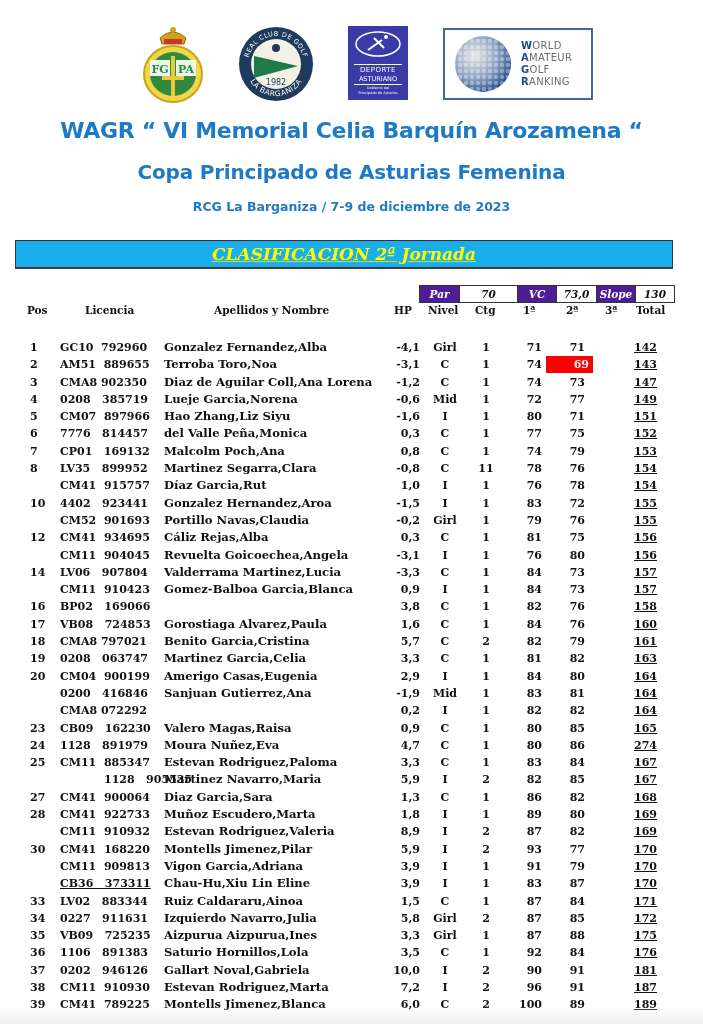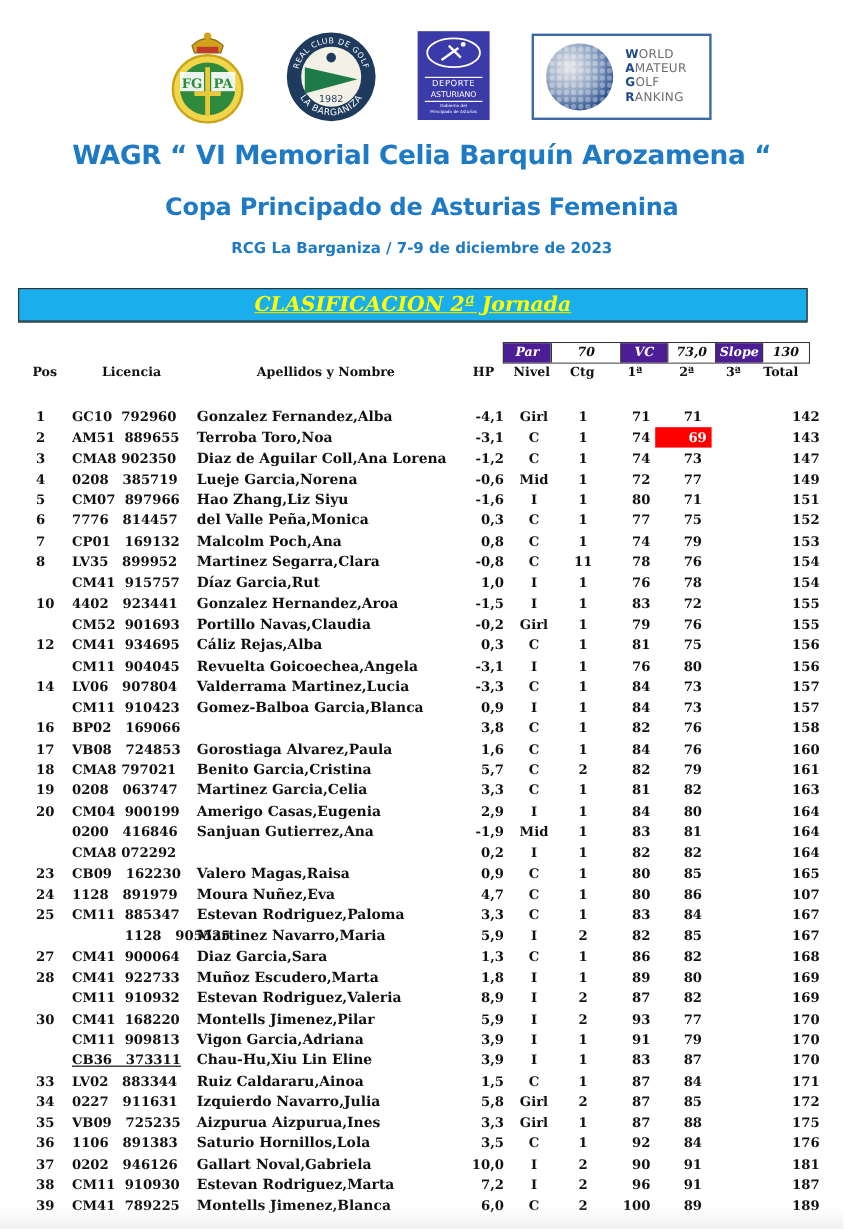--- a/index.html
+++ b/index.html
@@ -29,21 +29,21 @@
   .row { position:relative; height:17.3px; font-weight:bold; font-size:11px; color:#111; line-height:17px; }
   .col-pos { left:30px; }
   .col-lic { left:60px; }
   .col-name { left:164px; font-size:11.6px; }
   .col-hp { left:380px; width:40px; text-align:right; }
   .col-niv { left:428px; width:34px; text-align:center; }
   .col-ctg { left:470px; width:32px; text-align:center; }
   .col-r1 { left:512px; width:30px; text-align:right; }
   .col-r2 { left:555px; width:30px; text-align:right; }
   .col-r3 { left:595px; width:30px; text-align:right; }
-  .col-tot { left:654px; width:35px; text-align:center; }
+  .col-tot { left:634px; width:35px; text-align:left;text-decoration:underline; }
   .hl { background:#ff0000; color:#fff; left:546px; width:43px; padding-right:4px; box-sizing:content-box; height:17px; }
   .bottom-fade { position:absolute; left:0; bottom:0; width:703px; height:18px; background:linear-gradient(#ffffff00,#f0f0f0); }
 </style>
 </head>
 <body>
 
 <div class="logos">
   <div class="logo logo-fgpa">
     <svg width="66" height="80" viewBox="0 0 66 80">
       <path d="M20 14 Q33 2 46 14 L44 20 L22 20 Z" fill="#d4a21a" stroke="#8a6a10" stroke-width="1"></path>
@@ -417,21 +417,21 @@
     <div class="row">
       <span class="c col-pos" style="white-space: pre;">24</span>
       <span class="c col-lic" style="white-space: pre;">1128   891979</span>
       <span class="c col-name" style="white-space: pre;">Moura Nuñez,Eva</span>
       <span class="c col-hp" style="white-space: pre;">4,7</span>
       <span class="c col-niv" style="white-space: pre;">C</span>
       <span class="c col-ctg" style="white-space: pre;">1</span>
       <span class="c col-r1" style="white-space: pre;">80</span>
       <span class="c col-r2" style="white-space: pre;">86</span>
       <span class="c col-r3" style="white-space: pre;"></span>
-      <span class="c col-tot" style="white-space: pre;">107</span>
+      <span class="c col-tot" style="white-space: pre;">274</span>
     </div>
     <div class="row">
       <span class="c col-pos" style="white-space: pre;">25</span>
       <span class="c col-lic" style="white-space: pre;">CM11  885347</span>
       <span class="c col-name" style="white-space: pre;">Estevan Rodriguez,Paloma</span>
       <span class="c col-hp" style="white-space: pre;">3,3</span>
       <span class="c col-niv" style="white-space: pre;">C</span>
       <span class="c col-ctg" style="white-space: pre;">1</span>
       <span class="c col-r1" style="white-space: pre;">83</span>
       <span class="c col-r2" style="white-space: pre;">84</span>

